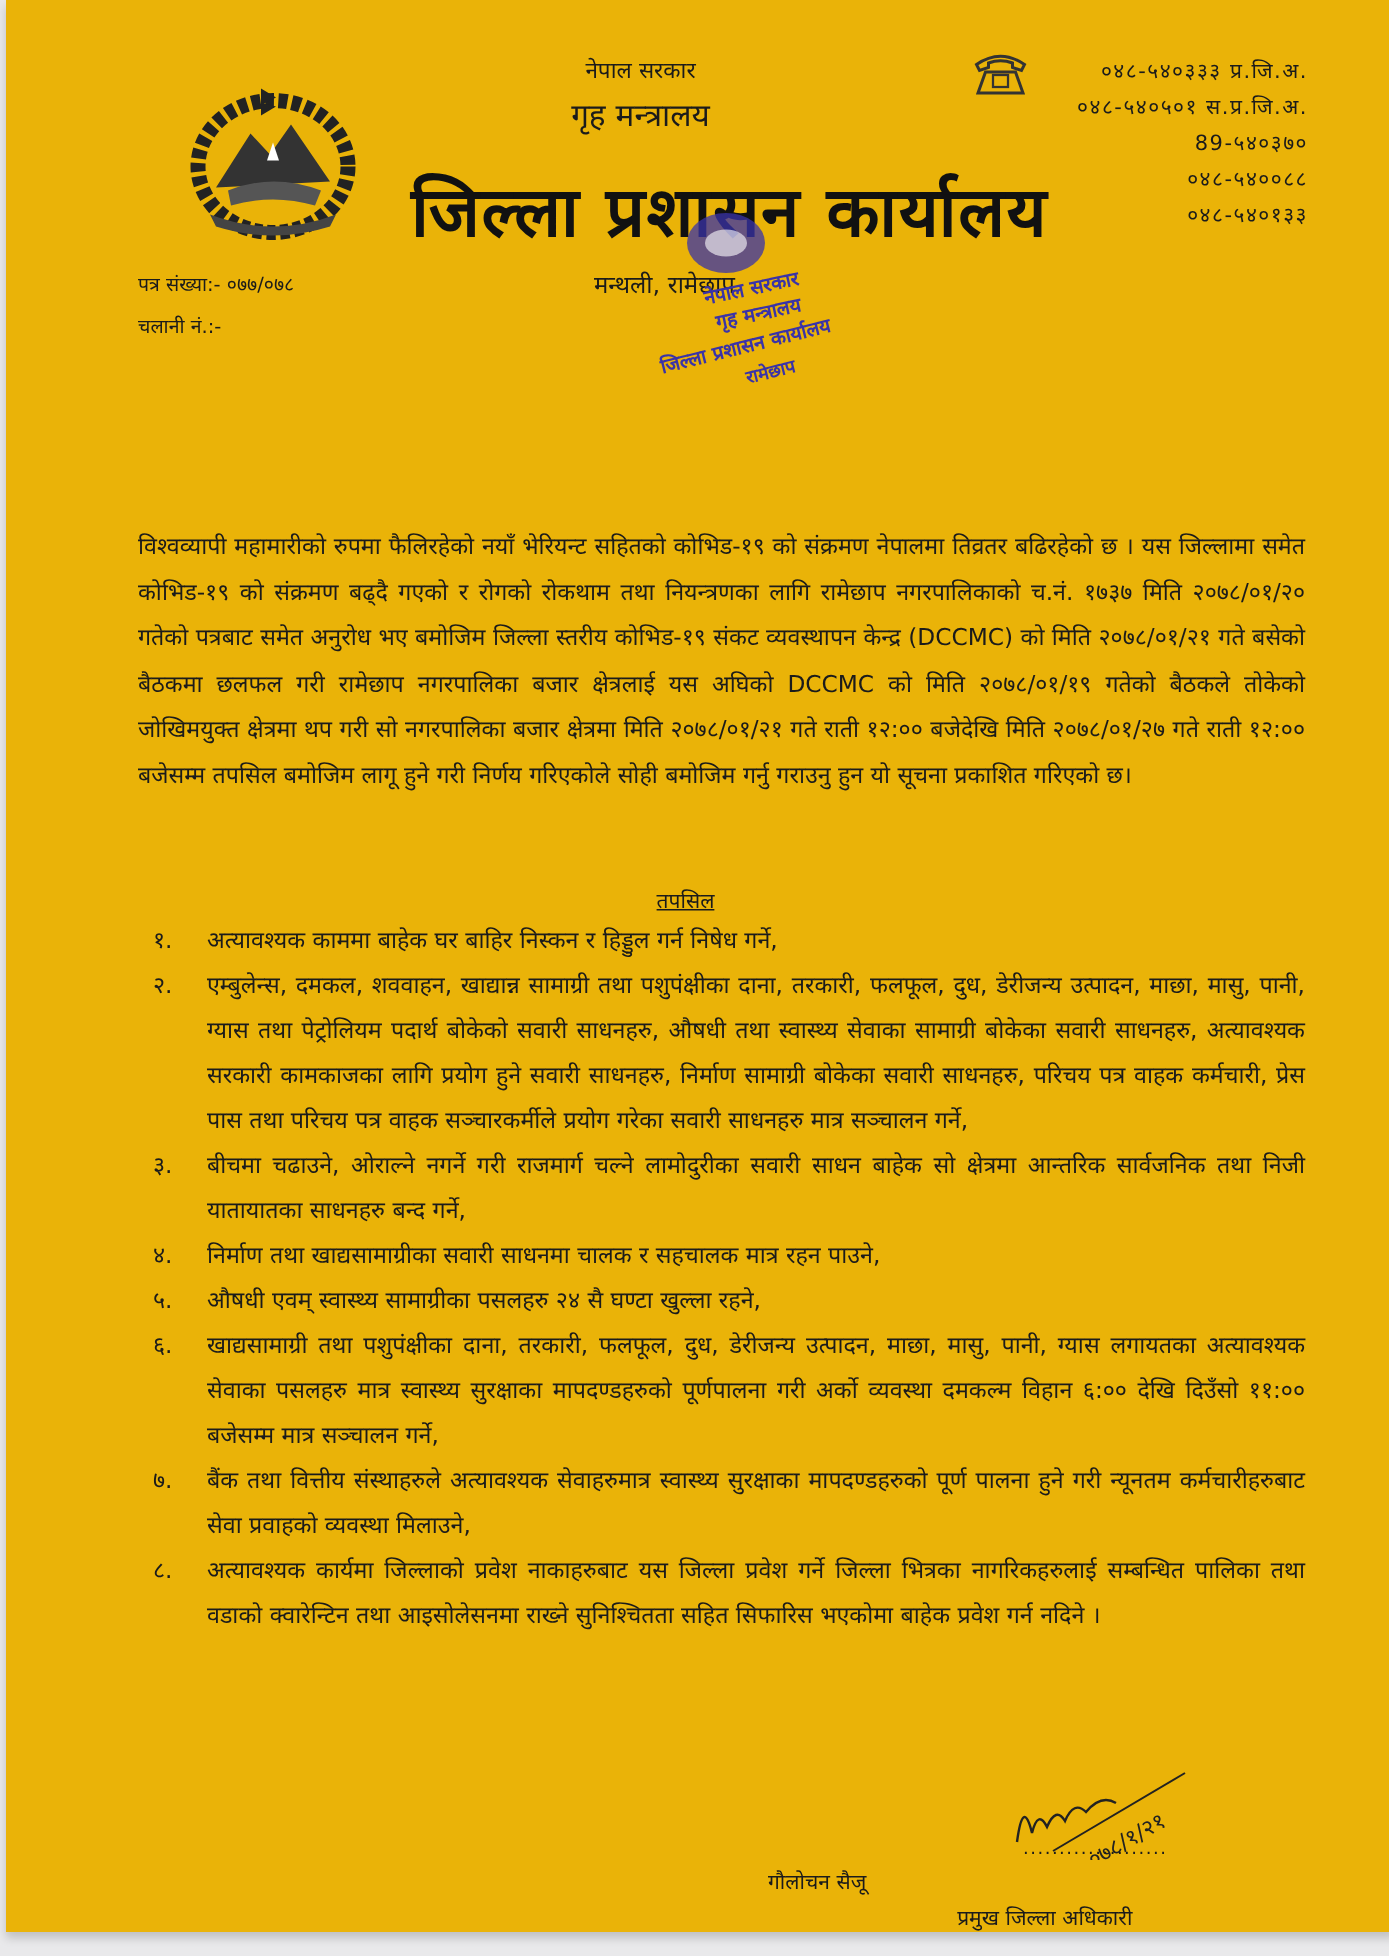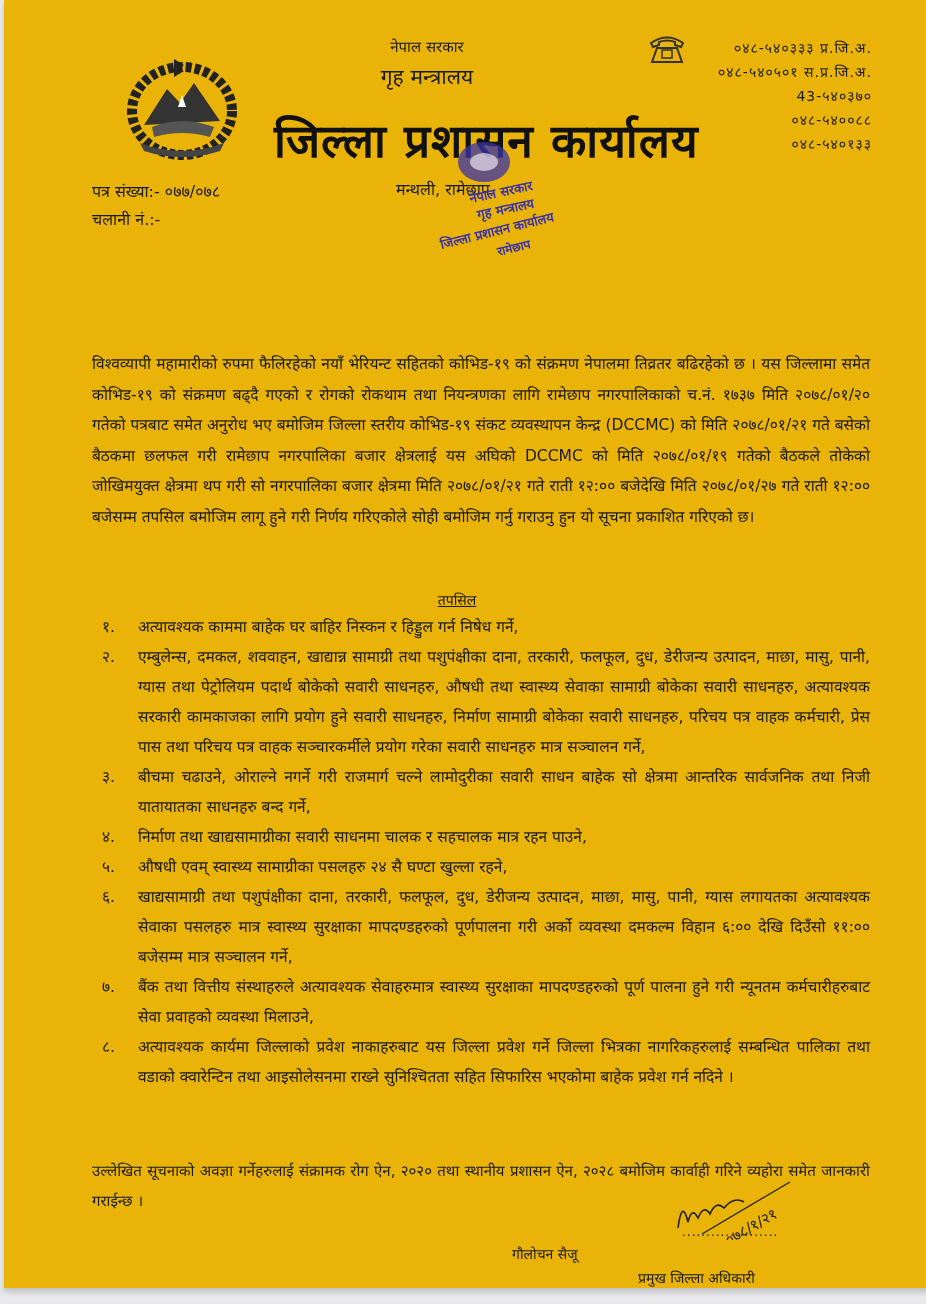--- a/index.html
+++ b/index.html
@@ -18,21 +18,21 @@
   .emblem {
     position:absolute; left:118px; top:55px; width:120px; height:108px;
   }
   .gov { position:absolute; left:0; width:926px; text-align:center; }
   .gov-1 { top:36px; font-size:15px; left:-40px; }
   .gov-2 { top:62px; font-size:21px; left:-40px; }
   .office-title { position:absolute; left:270px; top:108px; font-size:46px; font-weight:bold; letter-spacing:1px; color:#111; }
   .address { position:absolute; left:392px; top:178px; font-size:16px; }
   .phones { position:absolute; right:58px; top:36px; text-align:right; font-size:14px; line-height:24px; letter-spacing:1px; }
   .phone-icon { position:absolute; left:644px; top:34px; width:38px; height:30px; }
-  .ref { position:absolute; left:88px; font-size:16px; }
+  .ref { position:absolute; left:88px; font-size:13px; }
   .ref-1 { top:180px; }
   .ref-2 { top:208px; }
   .stamp { position:absolute; left:430px; top:140px; width:130px; height:115px; }
   .notice-title {
     position:absolute; left:0; width:926px; top:248px; text-align:center;
     font-size:23px; text-decoration:underline; text-underline-offset:5px; letter-spacing:0.5px;
   }
   .published { position:absolute; left:0; width:926px; top:287px; text-align:center; font-size:13px; font-style:italic; }
   .body-para {
     position:absolute; left:88px; width:778px; top:317px;
@@ -70,21 +70,21 @@
 
   <svg class="phone-icon" viewBox="0 0 38 30">
     <path d="M3 9 Q19 -2 35 9 L33 13 L27 11 L27 8 Q19 5 11 8 L11 11 L5 13 Z" fill="none" stroke="#333" stroke-width="2"></path>
     <path d="M9 14 L29 14 L34 28 L4 28 Z" fill="none" stroke="#333" stroke-width="2"></path>
     <rect x="14" y="16" width="10" height="8" fill="none" stroke="#333" stroke-width="1.5"></rect>
   </svg>
 
   <div class="phones">
     <div>०४८-५४०३३३ प्र.जि.अ.</div>
     <div>०४८-५४०५०१ स.प्र.जि.अ.</div>
-    <div>43-५४०३७०</div>
+    <div>89-५४०३७०</div>
     <div>०४८-५४००८८</div>
     <div>०४८-५४०१३३</div>
   </div>
 
   <div class="ref ref-1">पत्र संख्या:- ०७७/०७८</div>
   <div class="ref ref-2">चलानी नं.:-</div>
 
   <svg class="stamp" viewBox="0 0 130 115">
     <ellipse cx="50" cy="22" rx="26" ry="20" fill="#3a33a8" opacity="0.75"></ellipse>
     <ellipse cx="50" cy="22" rx="14" ry="9" fill="#fff" opacity="0.6"></ellipse>
@@ -127,21 +127,20 @@
     <li>
         <span class="num">७.</span>
         <span class="txt">बैंक तथा वित्तीय संस्थाहरुले अत्यावश्यक सेवाहरुमात्र स्वास्थ्य सुरक्षाका मापदण्डहरुको पूर्ण पालना हुने गरी न्यूनतम कर्मचारीहरुबाट सेवा प्रवाहको व्यवस्था मिलाउने,</span>
       </li>
     <li>
         <span class="num">८.</span>
         <span class="txt">अत्यावश्यक कार्यमा जिल्लाको प्रवेश नाकाहरुबाट यस जिल्ला प्रवेश गर्ने जिल्ला भित्रका नागरिकहरुलाई सम्बन्धित पालिका तथा वडाको क्वारेन्टिन तथा आइसोलेसनमा राख्ने सुनिश्चितता सहित सिफारिस भएकोमा बाहेक प्रवेश गर्न नदिने ।</span>
       </li>
   </ul>
 
-  <div class="closing">उल्लेखित सूचनाको अवज्ञा गर्नेहरुलाई संक्रामक रोग ऐन, २०२० तथा स्थानीय प्रशासन ऐन, २०२८ बमोजिम कार्वाही गरिने व्यहोरा समेत जानकारी गराईन्छ ।</div>
 
   <svg class="signature" viewBox="0 0 130 62">
     <path d="M6 50 Q10 20 16 44 Q20 28 26 40 Q32 26 38 36 Q44 22 52 30 Q62 18 72 24" fill="none" stroke="#222" stroke-width="1.6"></path>
     <path d="M30 56 L118 4" fill="none" stroke="#222" stroke-width="1.3"></path>
     <text x="48" y="58" font-size="15" fill="#222" transform="rotate(-30 70 46)" font-family="DejaVu Sans, sans-serif">०७८/१/२१</text>
   </svg>
 
   <div class="dots">....................</div>
   <div class="signer-name">गौलोचन सैजू</div>
   <div class="signer-title">प्रमुख जिल्ला अधिकारी</div>

